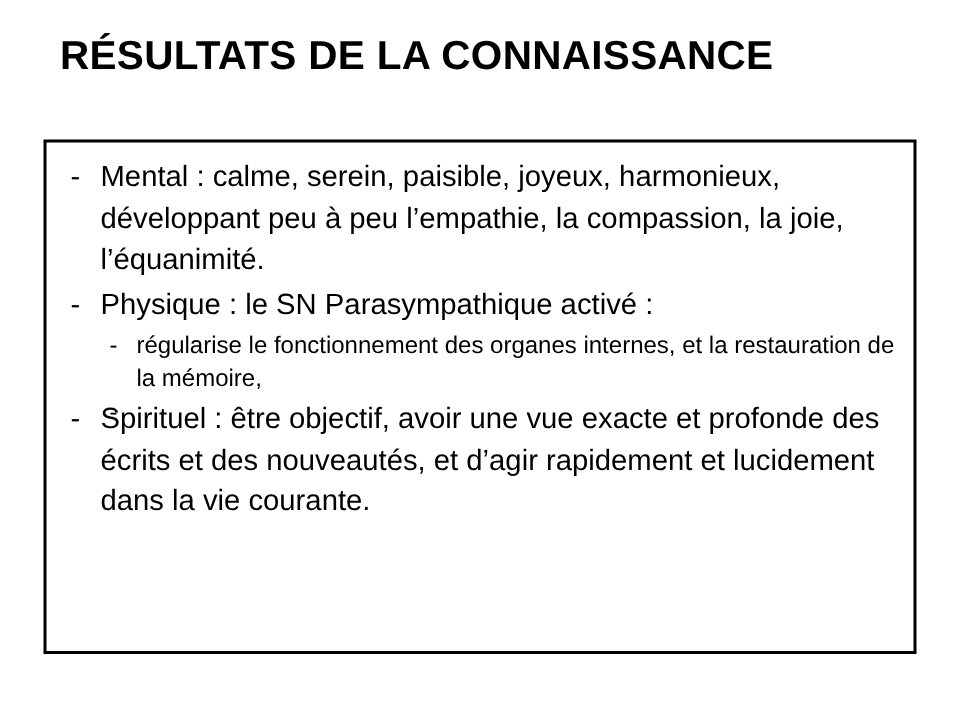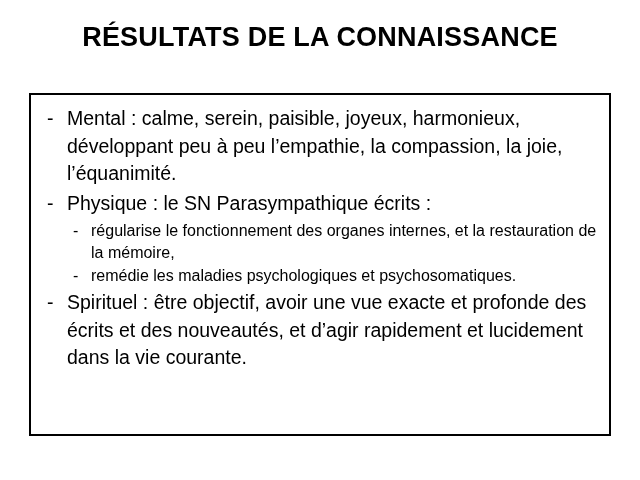--- a/index.html
+++ b/index.html
@@ -16,21 +16,21 @@
   }
   .slide {
     position: relative;
     width: 640px;
     height: 480px;
     box-sizing: border-box;
   }
   .title {
     margin: 0;
     padding: 22px 40px 0 40px;
-    text-align: center;
+    text-align: left;
     font-family: "Liberation Sans", sans-serif;
     font-weight: bold;
     font-size: 27px;
     line-height: 1.18;
     letter-spacing: 0.2px;
   }
   .title-line {
     display: block;
   }
   .content-box {
@@ -97,29 +97,28 @@
   <div class="content-box">
     <ul class="level1">
 
       <li>
         <span class="bullet">-</span>
         <span class="txt">Mental : calme, serein, paisible, joyeux, harmonieux, développant  peu à peu l’empathie, la compassion, la joie, l’équanimité.</span>
       </li>
 
       <li>
         <span class="bullet">-</span>
-        <span class="txt">Physique : le SN Parasympathique écrits :</span>
+        <span class="txt">Physique : le SN Parasympathique activé :</span>
         <ul class="level2">
           <li>
             <span class="bullet">-</span>
             <span class="txt">régularise le fonctionnement des organes internes, et la restauration de la mémoire,</span>
           </li>
           <li>
             <span class="bullet">-</span>
-            <span class="txt">remédie les maladies psychologiques et psychosomatiques.</span>
           </li>
         </ul>
       </li>
 
       <li>
         <span class="bullet">-</span>
         <span class="txt">Spirituel : être objectif, avoir une vue exacte et profonde des écrits et des nouveautés, et d’agir rapidement et lucidement dans la vie courante.</span>
       </li>
 
     </ul>

